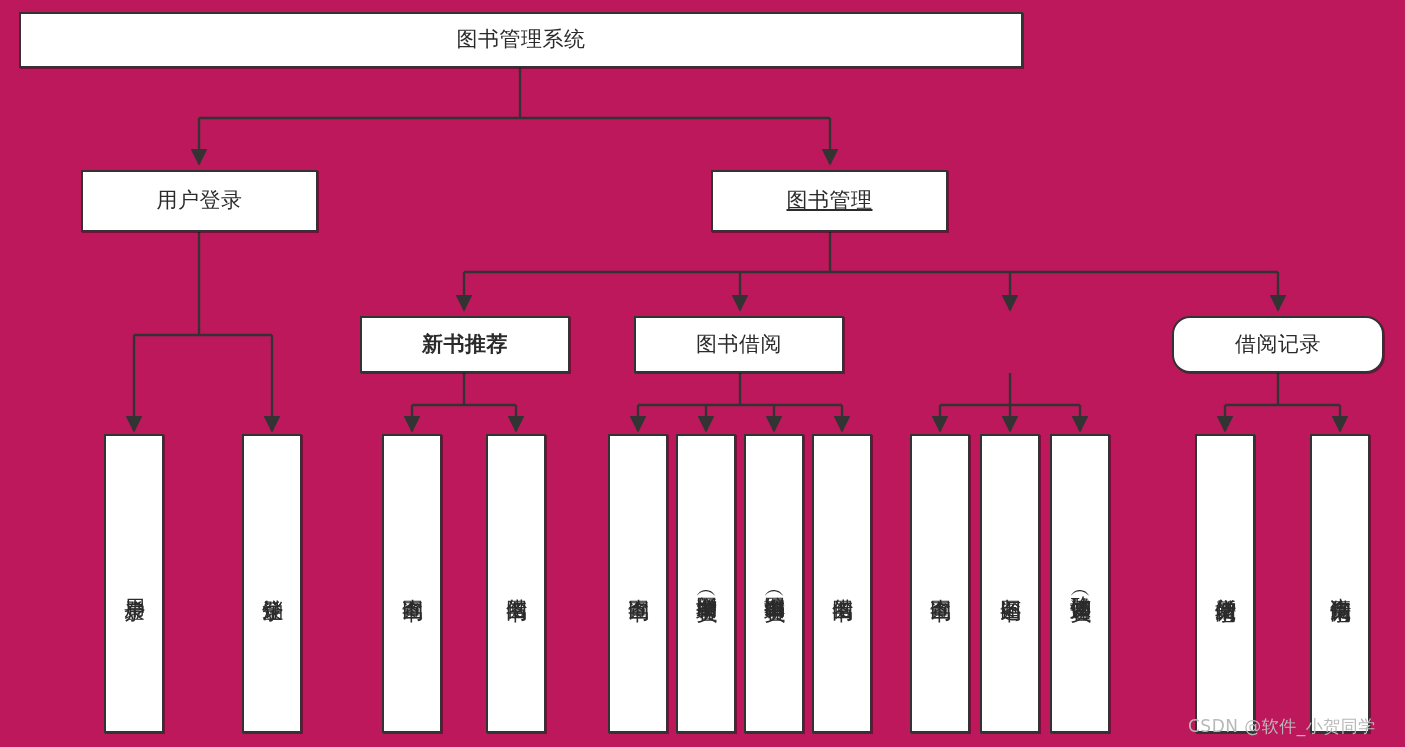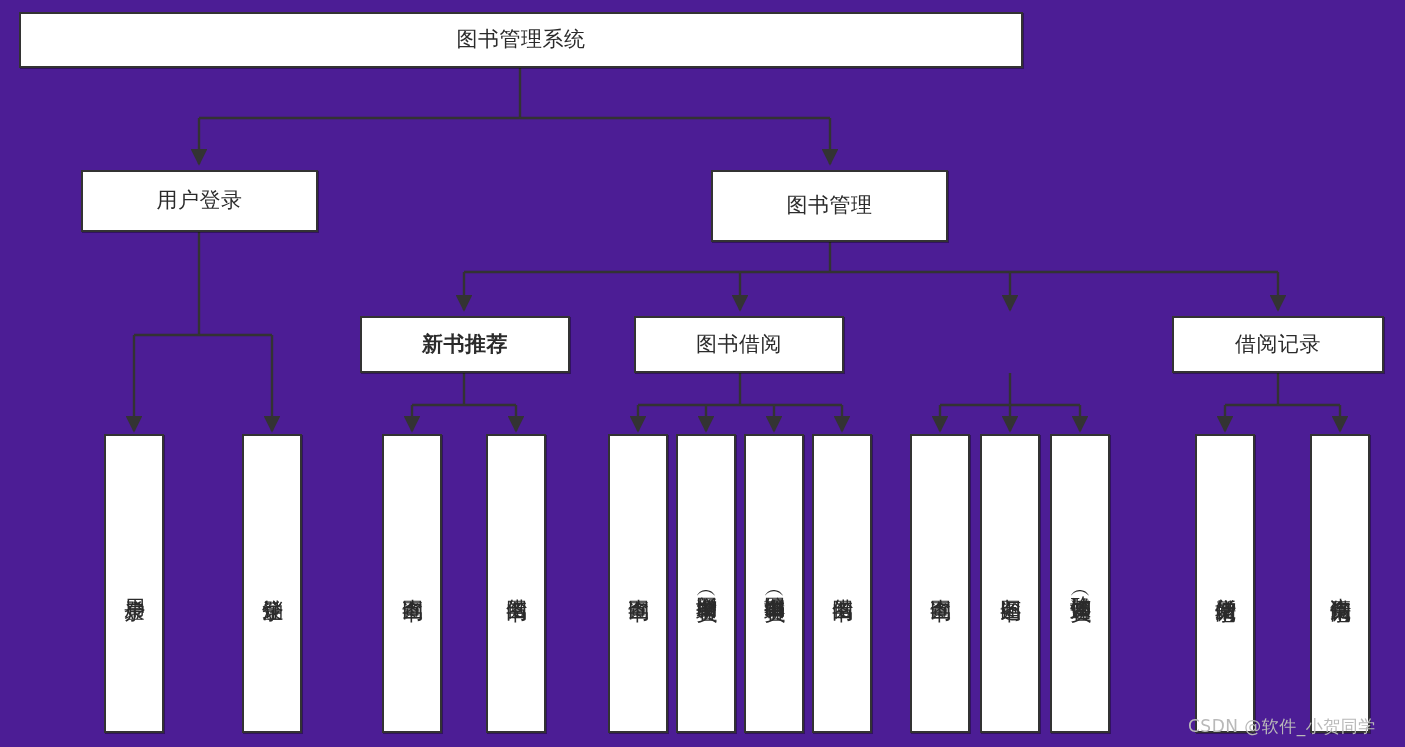--- a/index.html
+++ b/index.html
@@ -7,21 +7,21 @@
     padding: 0;
     background: #ffffff;
   }
   body {
     font-family: "DejaVu Sans", "Liberation Sans", sans-serif;
   }
   #canvas {
     position: relative;
     width: 1405px;
     height: 747px;
-    background: #4c1d95;
+    background: #be185d;
     overflow: hidden;
   }
   svg#wires {
     position: absolute;
     left: 0;
     top: 0;
     width: 1405px;
     height: 747px;
     pointer-events: none;
   }
@@ -124,31 +124,31 @@
     </g>
   </svg>
 
   <div class="node horiz" style="left:19px; top:12px; width:1004px; height:56px;">
     <span>图书管理系统</span>
   </div>
 
   <div class="node horiz" style="left:81px; top:170px; width:237px; height:62px;">
     <span>用户登录</span>
   </div>
-  <div class="node horiz" style="left:711px; top:170px; width:237px; height:72px;">
+  <div class="node horiz" style="left:711px; top:170px; width:237px; height:62px;text-decoration:underline;">
     <span>图书管理</span>
   </div>
 
   <div class="node horiz" style="left:360px; top:316px; width:210px; height:57px;font-weight:bold;">
     <span>新书推荐</span>
   </div>
   <div class="node horiz" style="left:634px; top:316px; width:210px; height:57px;">
     <span>图书借阅</span>
   </div>
-  <div class="node horiz" style="left:1172px; top:316px; width:212px; height:57px;">
+  <div class="node horiz" style="left:1172px; top:316px; width:212px; height:57px;border-radius:18px;">
     <span>借阅记录</span>
   </div>
 
   <div class="node vert" style="left:104px; top:434px; width:60px; height:299px;">
     <span class="vtext">用户登录</span>
   </div>
   <div class="node vert" style="left:242px; top:434px; width:60px; height:299px;">
     <span class="vtext">注销登录</span>
   </div>
 

